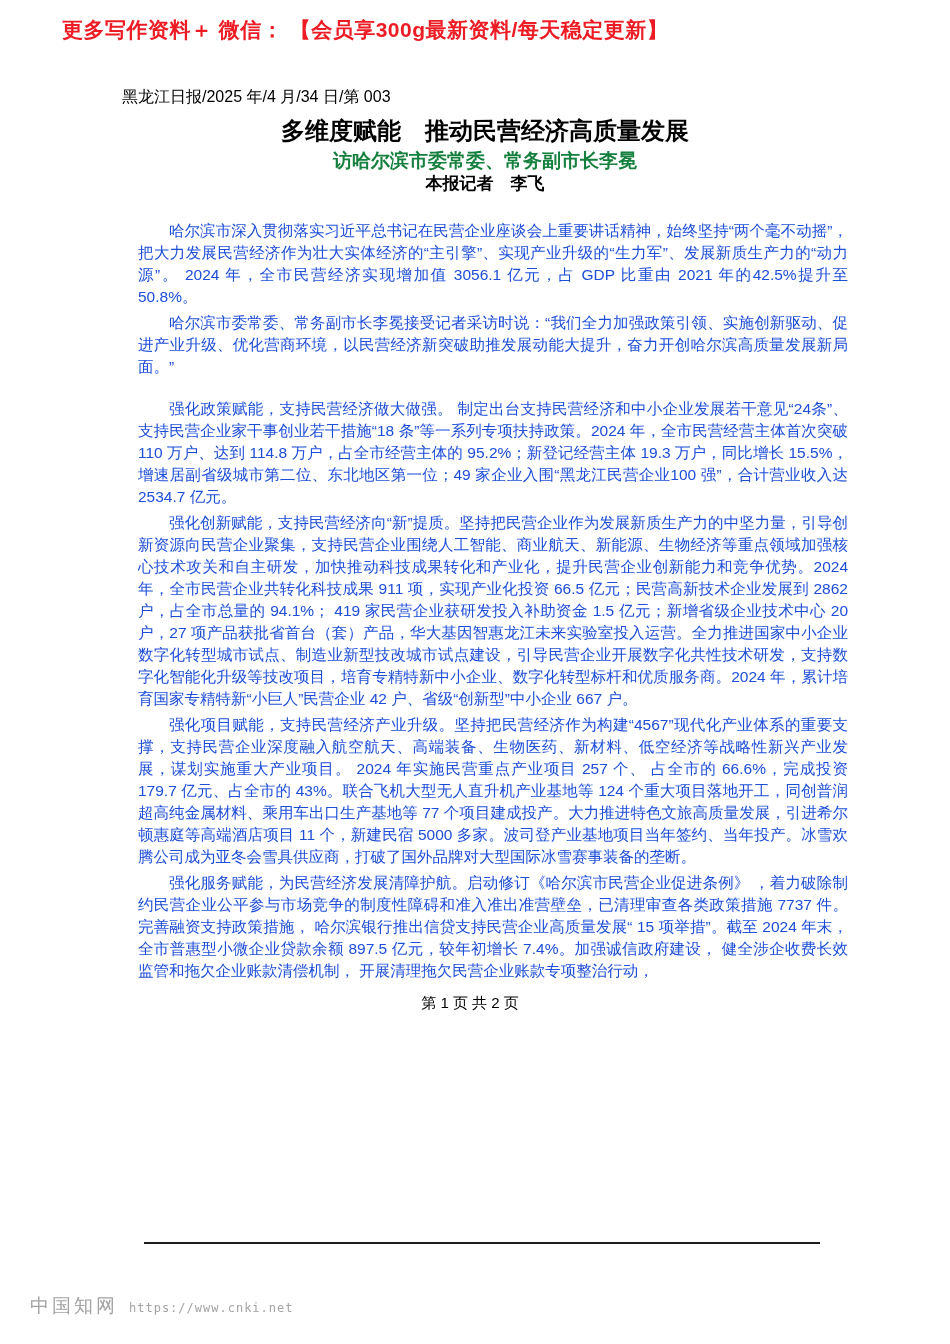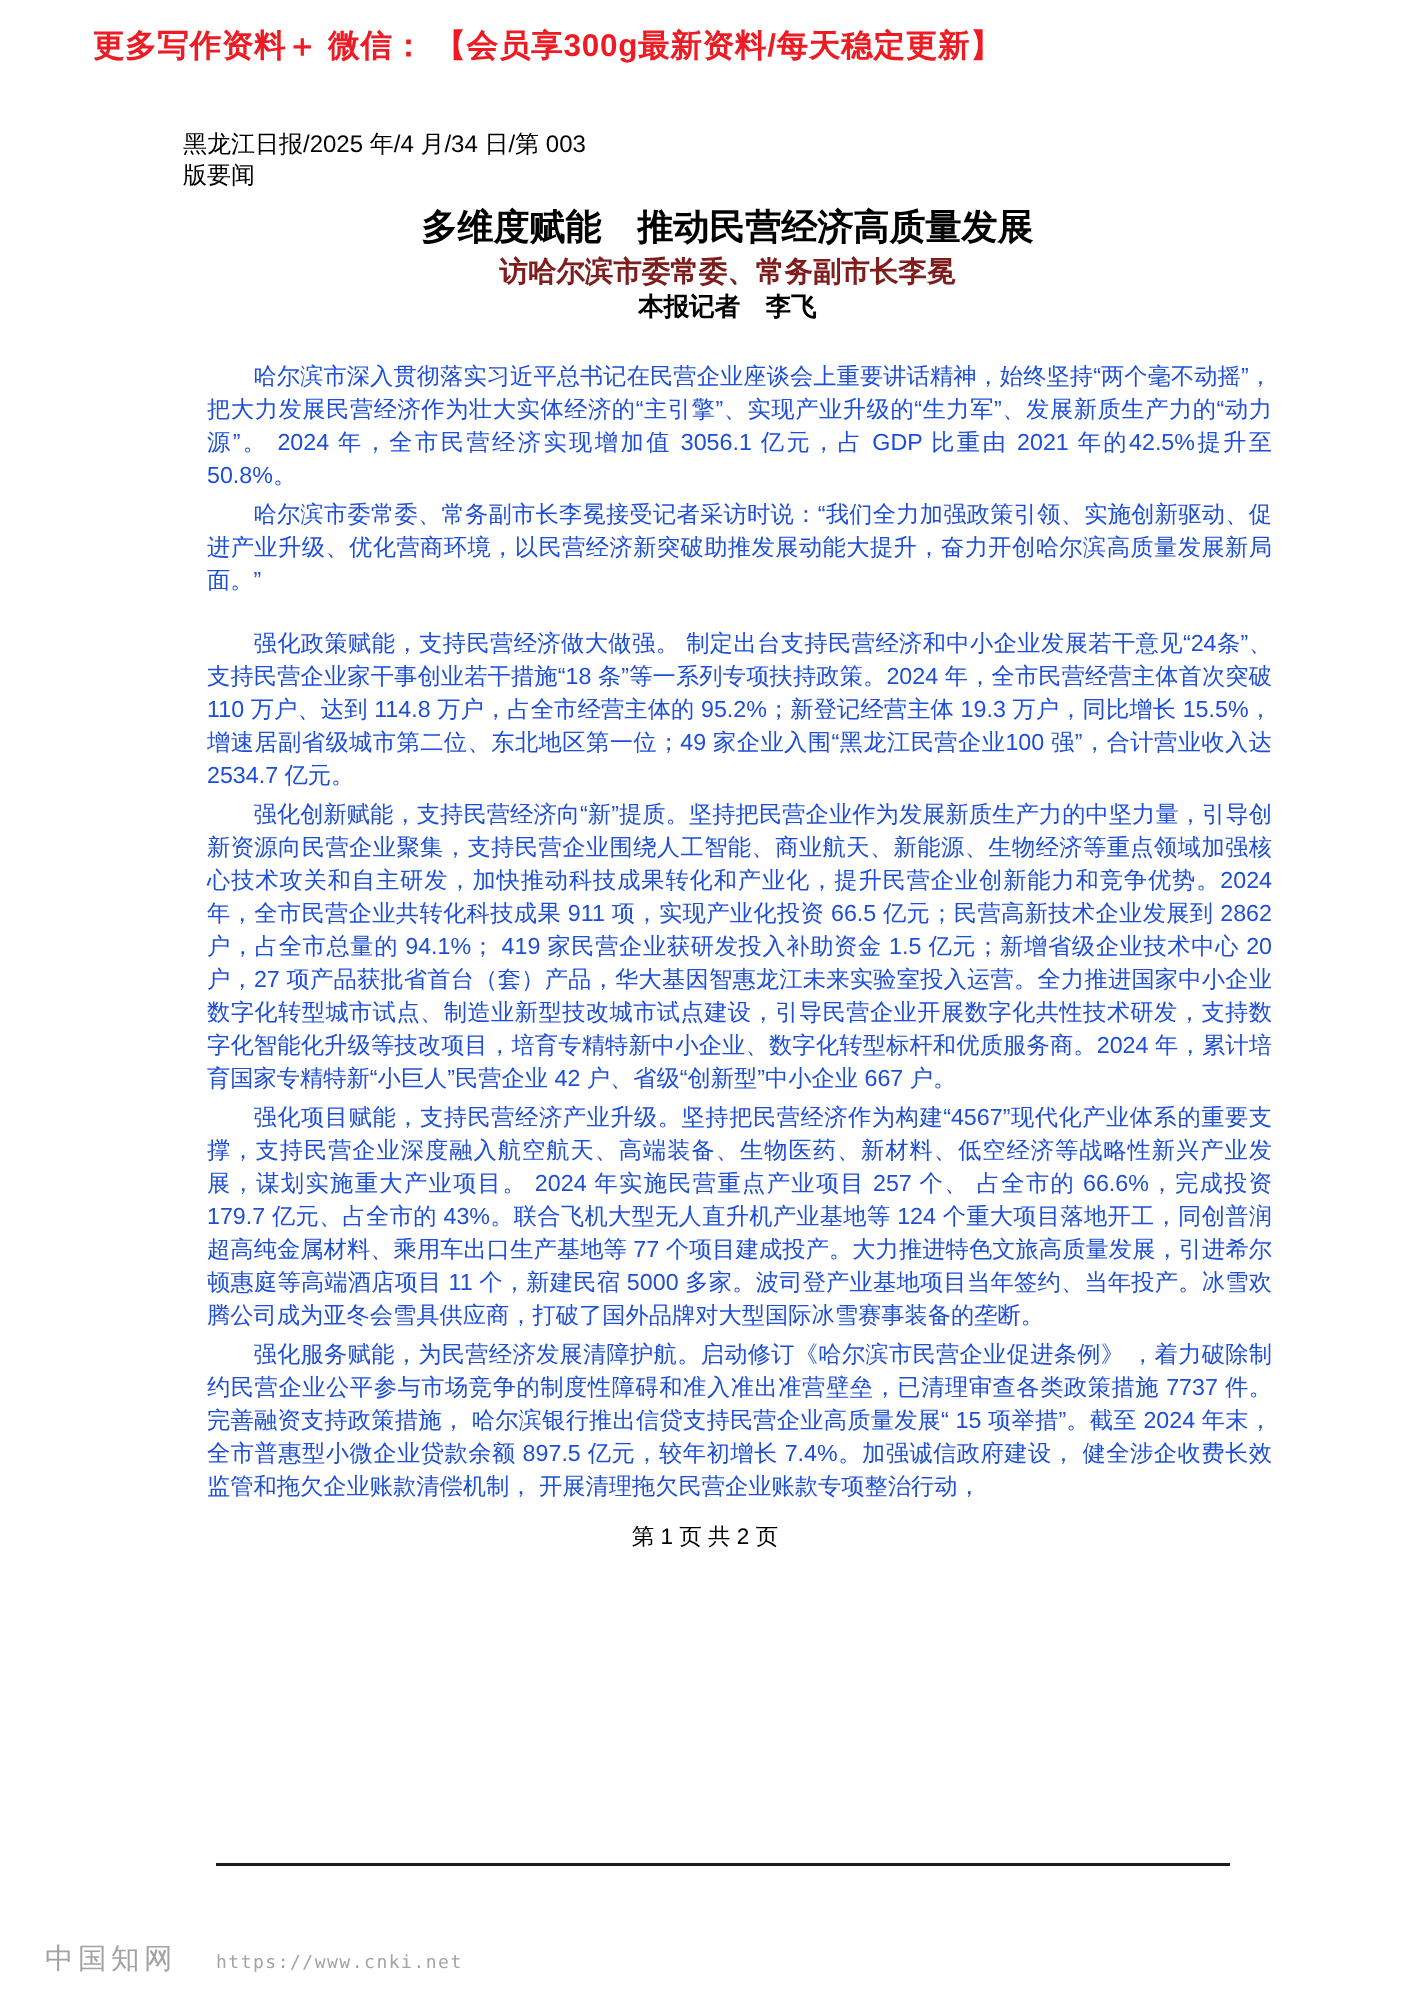--- a/index.html
+++ b/index.html
@@ -43,21 +43,21 @@
     font-weight: bold;
     text-align: center;
     color: #000000;
   }
   .subtitle {
     margin: 4px 0 0 0;
     font-size: 19px;
     line-height: 24px;
     font-weight: bold;
     text-align: center;
-    color: #7f1d1d;
+    color: #15803d;
   }
   .byline {
     font-size: 17px;
     line-height: 21px;
     font-weight: bold;
     text-align: center;
     color: #000000;
   }
   .para {
     margin: 0 0 4px 16px;
@@ -87,21 +87,21 @@
     width: 676px;
     height: 2px;
     background: #1c1c1c;
   }
   .watermark {
     position: absolute;
     left: 30px;
     top: 1293px;
     display: flex;
     align-items: baseline;
-    gap: 26px;
+    gap: 11px;
     color: #a3a3a3;
     text-align: right;
   }
   .watermark .site-name {
     font-size: 19px;
     letter-spacing: 3px;
   }
   .watermark .site-url {
     font-family: "DejaVu Sans Mono", "Liberation Mono", monospace;
     font-size: 12px;
@@ -110,21 +110,20 @@
 </style>
 </head>
 <body>
 
 <div class="page">
 
   <div class="banner" style="color: rgb(237, 28, 36);">更多写作资料＋ 微信： 【会员享300g最新资料/每天稳定更新】</div>
 
   <div class="content">
     <div class="source-line">黑龙江日报/2025 年/4 月/34 日/第 003</div>
-    <div class="source-line">版要闻</div>
 
     <h1 class="title">多维度赋能　推动民营经济高质量发展</h1>
 
     <h2 class="subtitle">访哈尔滨市委常委、常务副市长李冕</h2>
 
     <div class="byline">本报记者　李飞</div>
 
     <p class="para first">哈尔滨市深入贯彻落实习近平总书记在民营企业座谈会上重要讲话精神，始终坚持“两个毫不动摇”，把大力发展民营经济作为壮大实体经济的“主引擎”、实现产业升级的“生力军”、发展新质生产力的“动力源”。 2024 年，全市民营经济实现增加值 3056.1 亿元，占 GDP 比重由 2021 年的42.5%提升至 50.8%。</p>
 
     <p class="para">哈尔滨市委常委、常务副市长李冕接受记者采访时说：“我们全力加强政策引领、实施创新驱动、促进产业升级、优化营商环境，以民营经济新突破助推发展动能大提升，奋力开创哈尔滨高质量发展新局面。”</p>

